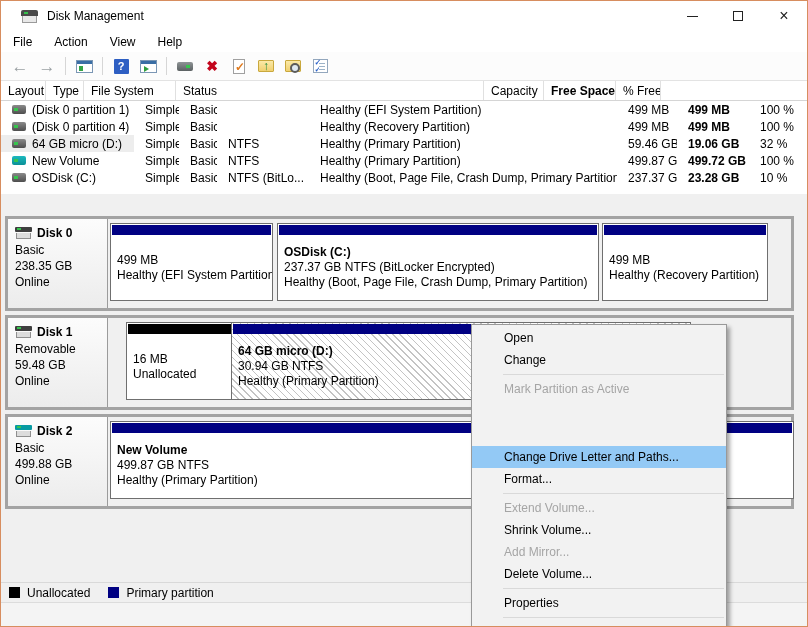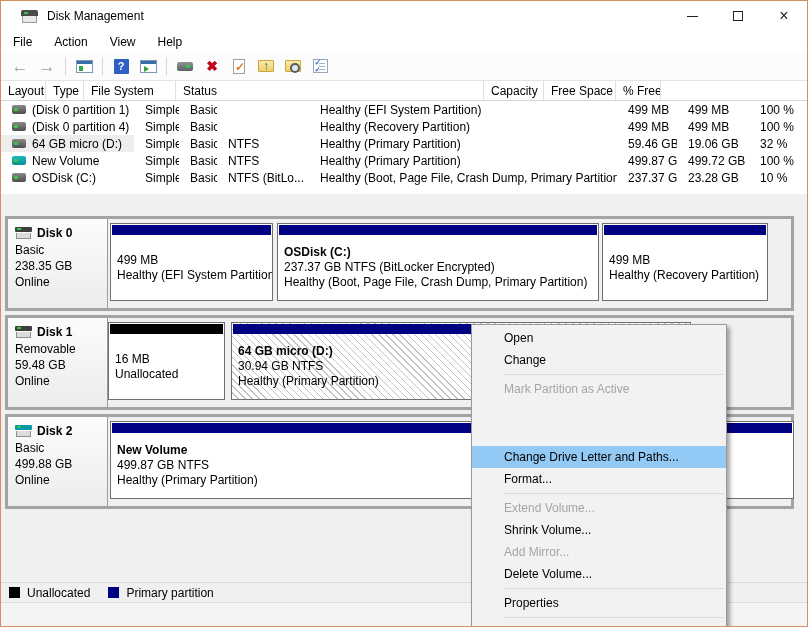--- a/index.html
+++ b/index.html
@@ -49,21 +49,21 @@
   .i-list::before { content:"\2713\A\2713"; white-space:pre; position:absolute; left:1px; top:-1px; color:#2a61c8; font-size:8px; font-weight:bold; line-height:7px; }
   .i-list::after { content:""; position:absolute; right:2px; top:3px; width:6px; height:7px; background:repeating-linear-gradient(#9db3c8 0 1px,#fff 1px 3px); }
 
   
   .volpane { height: 113px; background:#fff; overflow:hidden; }
   .thead { display:flex; height:20px; border-bottom:1px solid #d5d5d5; }
   .th { border-right:1px solid #e0e0e0; padding:3px 0 0 7px; white-space:nowrap; overflow:hidden; }
   .trow { display:flex; height:17px; align-items:center; }
   .tc { padding-left:11px; white-space:nowrap; overflow:hidden; height:100%; display:flex; align-items:center; }
   .c0 { width:133px; } .c1 { width:45px; } .c2 { width:38px; } .c3 { width:92px; }
-  .c4 { width:308px; } .c5 { width:60px; } .c6 { width:72px; } .c7 { width:45px; }
+  .c4 { width:308px; } .c5 { width:60px; } .c6 { width:72px;font-weight:bold; } .c7 { width:45px; }
   .cf { flex:1; border-right:none; }
   .c0.sel { background:#ededed; }
   .vicon { width:14px; height:9px; border-radius:2px; background:linear-gradient(#8a8a8a,#4e4e4e); margin-right:6px; position:relative; flex:none; }
   .vicon::after { content:""; position:absolute; left:2px; top:3px; width:4px; height:3px; background:#37c54e; }
   .vicon.teal { background:linear-gradient(#1cb9bf,#0a8f96); }
 
   
   .graphpane { height: 388px; background:#f0f0f0; padding-top:22px; }
   .drow { display:flex; width:789px; height:95px; margin:0 7px 4px 4px; border:3px solid #a3a3a3; }
   .dhead { width:100px; border-right:1px solid #9b9b9b; background:linear-gradient(#fcfcfc,#ececec); padding:6px 7px; line-height:16px; }
@@ -297,21 +297,21 @@
               <span class="g"></span>
               <span class="b"></span>
             </span>
             <span>Disk 1</span>
           </div>
         <div>Removable</div>
         <div>59.48 GB</div>
         <div>Online</div>
       </div>
       <div class="parts">
-        <div class="pbox" style="left:0; width:117px;">
+        <div class="pbox" style="left:18px; width:117px;">
           <div class="band" style="background-color: rgb(0, 0, 0);"></div>
           <div class="ptext">
             <div class="pl">16 MB</div>
             <div class="pl">Unallocated</div>
           </div>
         </div>
         <div class="pbox hatch" style="left:123px; width:460px;">
           <div class="band" style="background-color: rgb(0, 0, 130);"></div>
           <div class="ptext">
             <div class="pl pt">64 GB micro (D:)</div>

